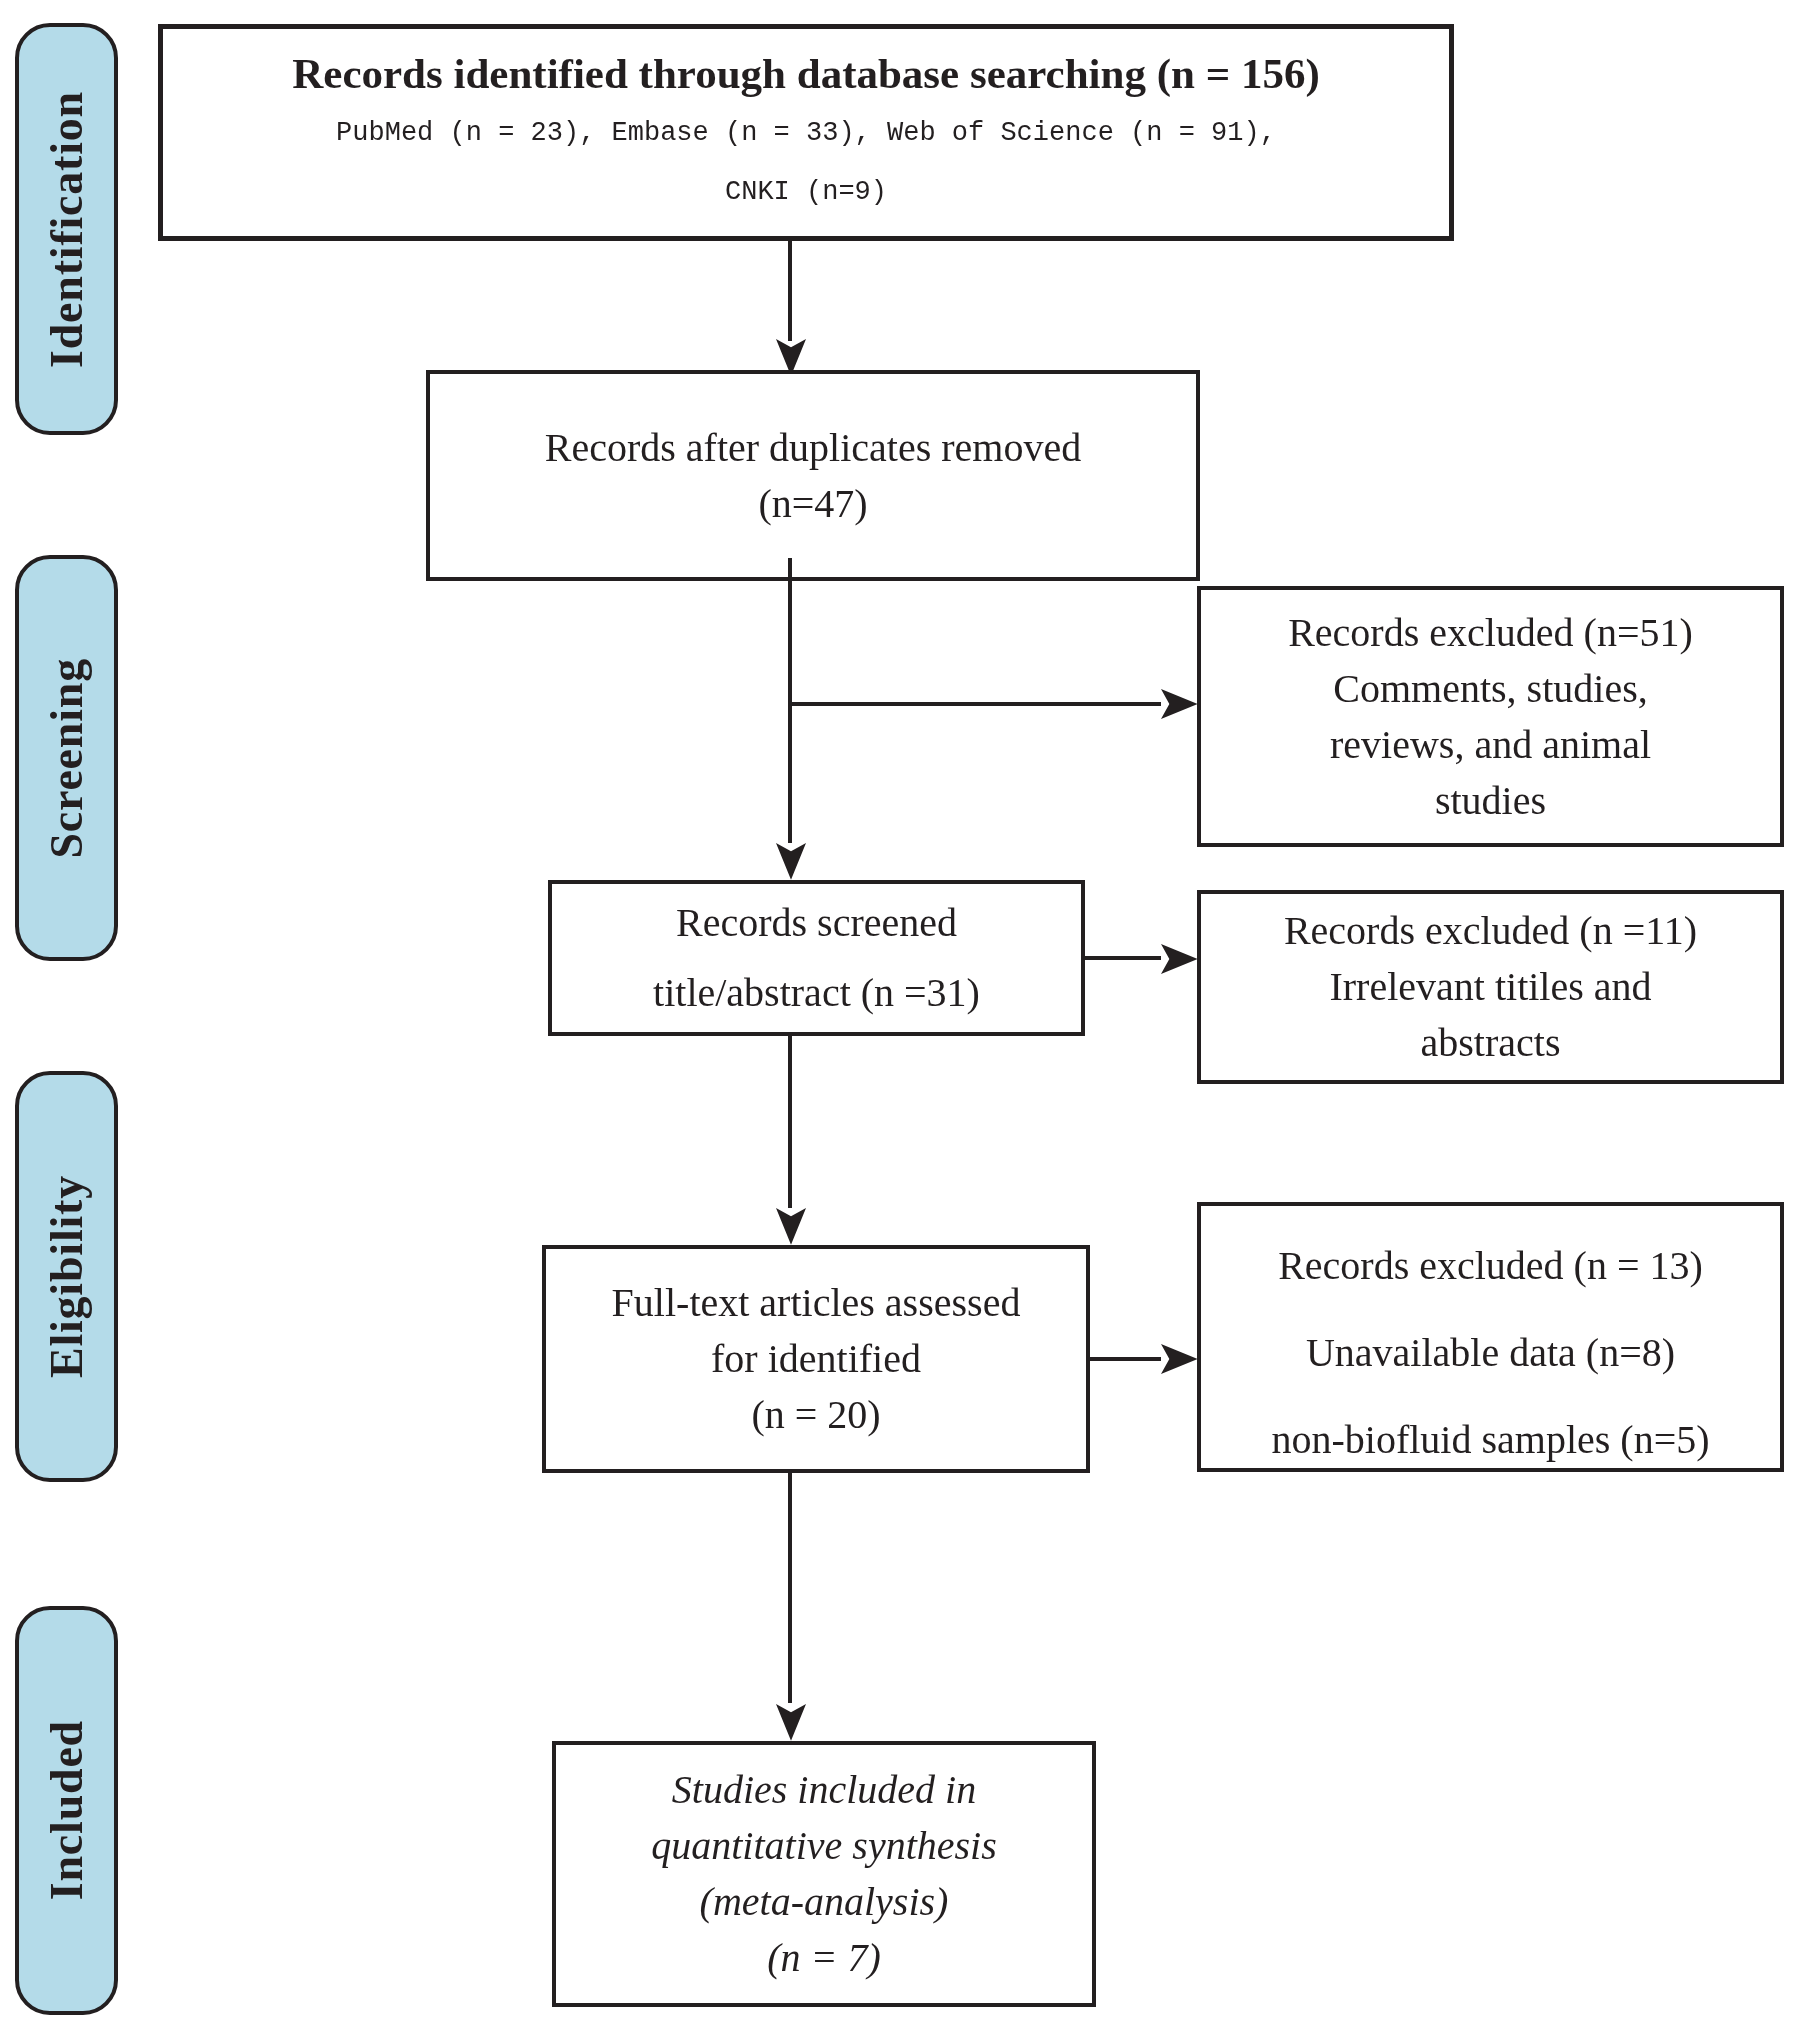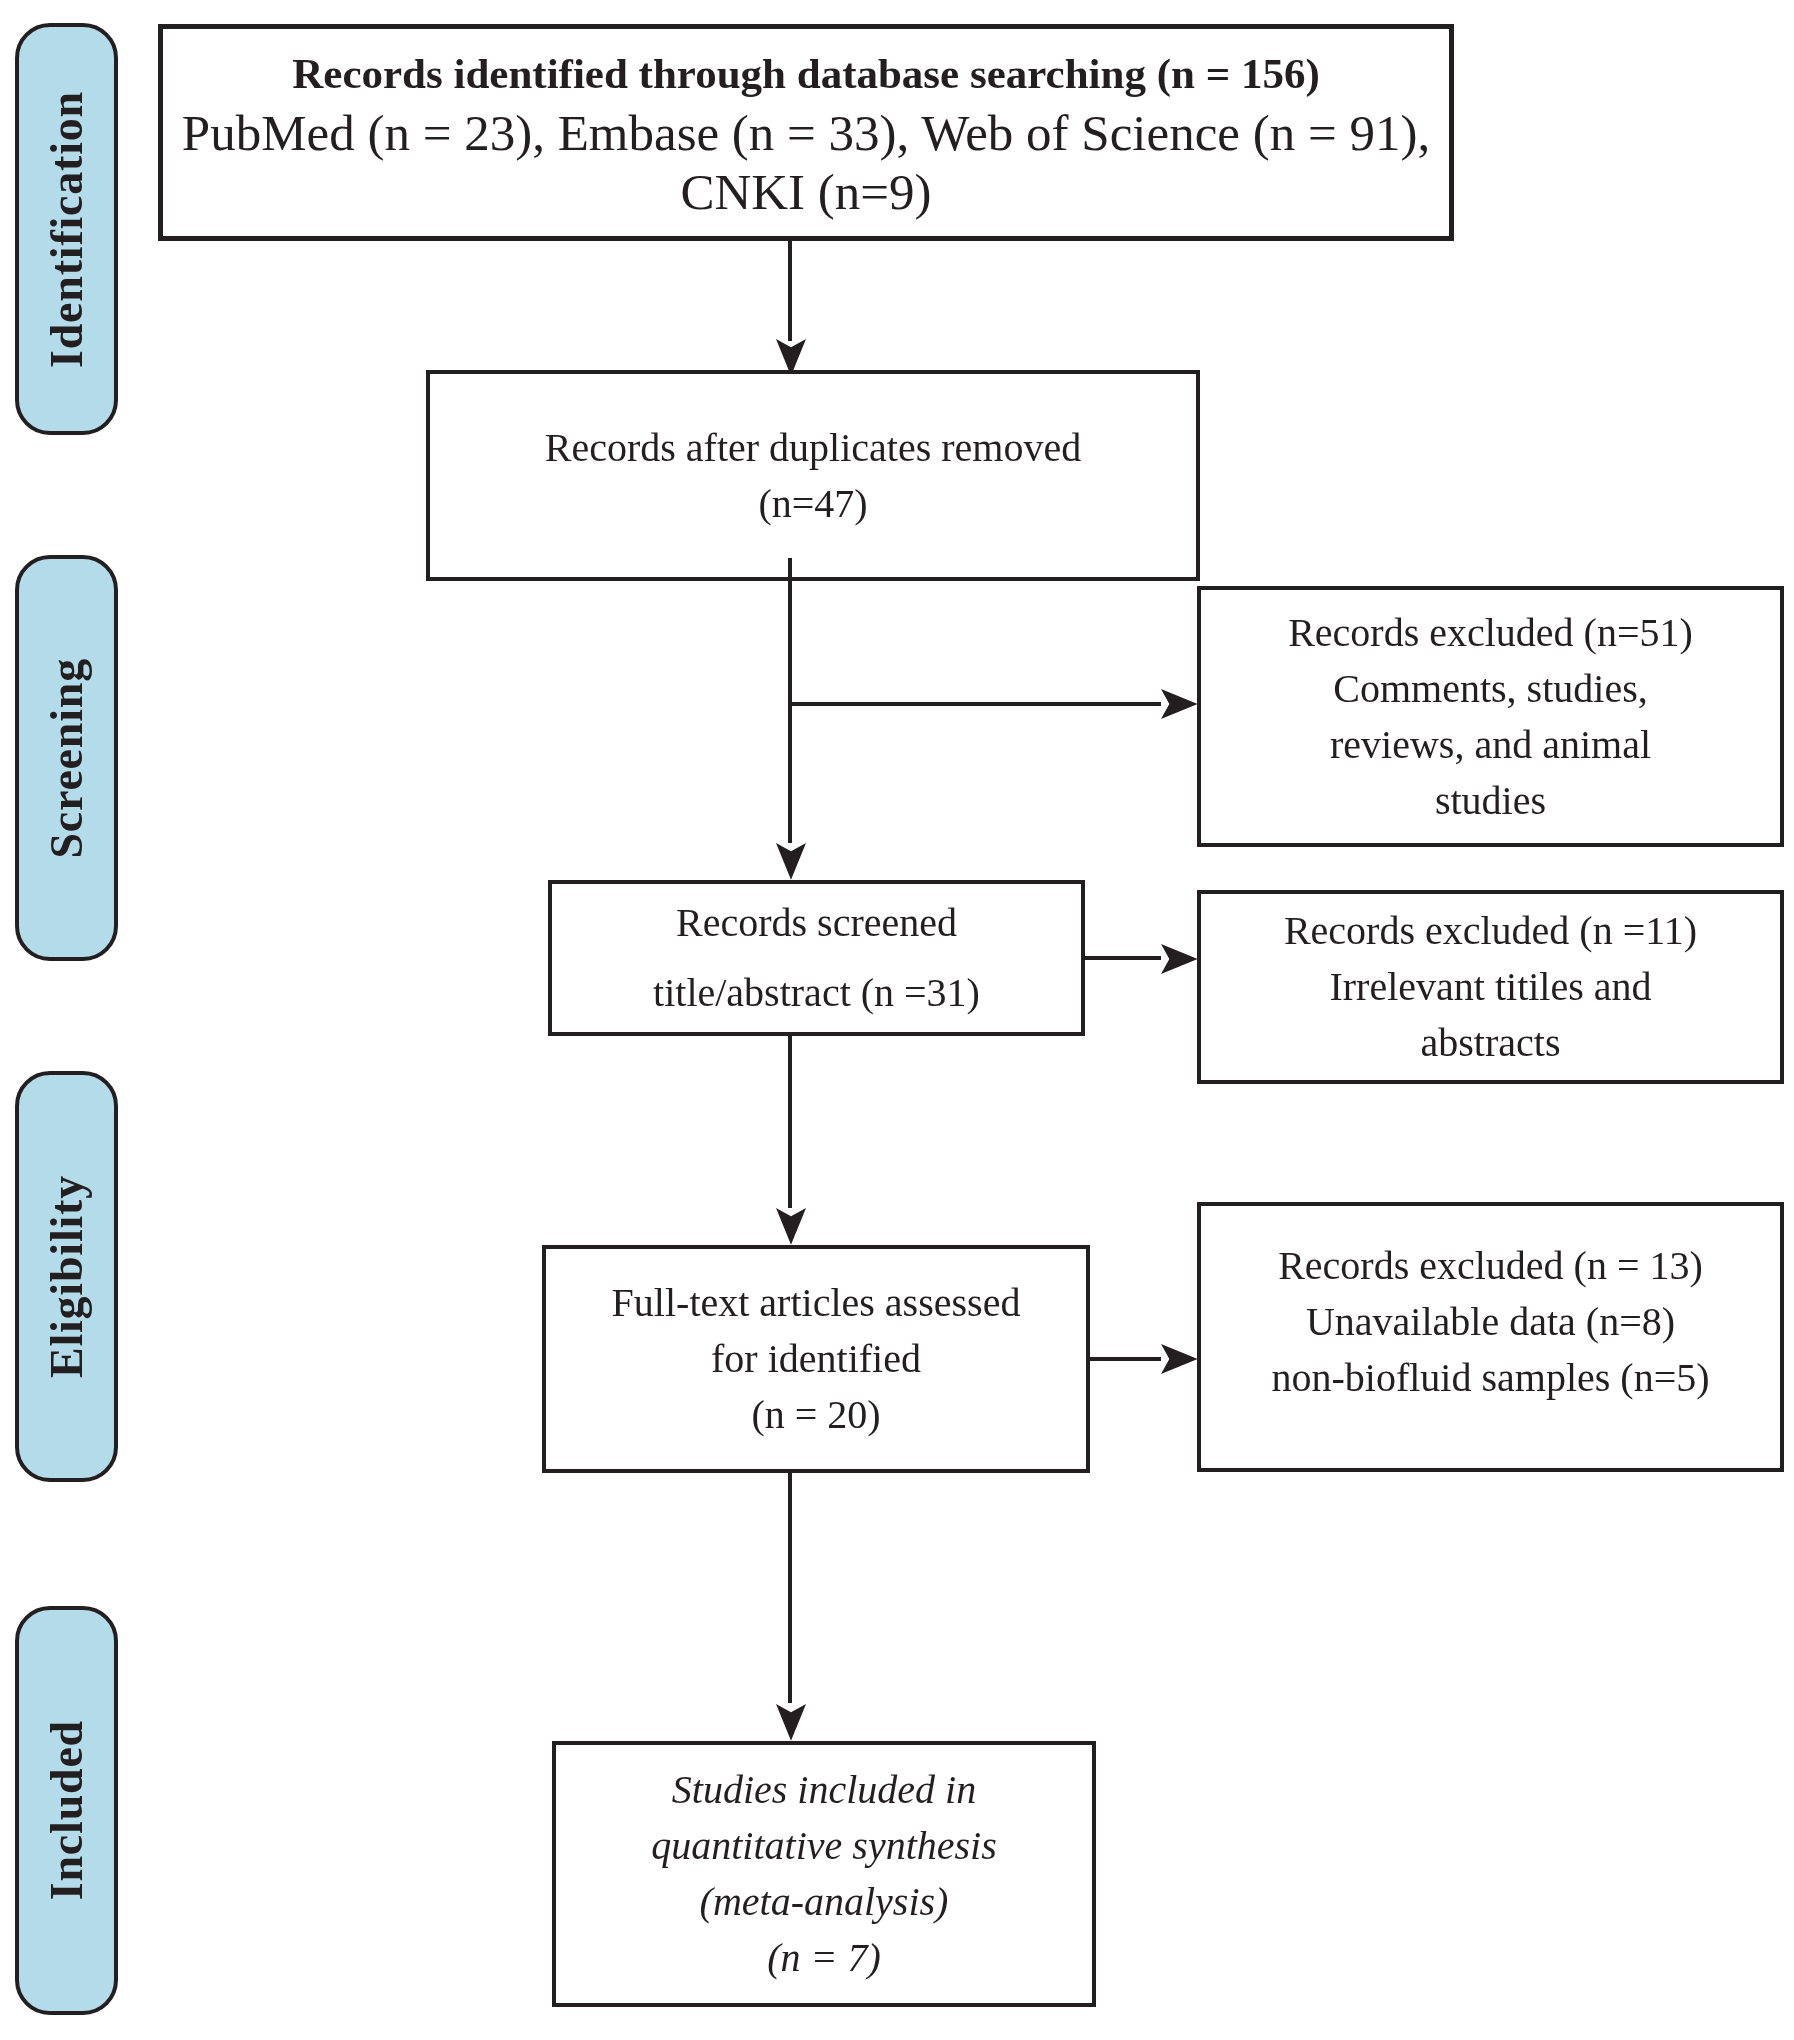--- a/index.html
+++ b/index.html
@@ -24,24 +24,24 @@
     white-space:nowrap;
   }
   
   .fbox{
     position:absolute;background:#ffffff;
     border:4.2px solid #231f20;box-sizing:border-box;
     display:flex;flex-direction:column;justify-content:center;align-items:center;
     text-align:center;font-size:40px;line-height:56px;
   }
   .fbox.thick{border-width:5px;}
-  .fbox.top-align{justify-content:flex-start;padding-top:32px;}
+  .fbox.top-align{justify-content:space-between;padding-top:32px;}
   .fbox .bline{font-weight:bold;font-size:43px;line-height:61px;}
   .fbox .line{font-size:40px;line-height:56px;}
-  #box-identified .line{font-size:51px;line-height:59px;}
+  #box-identified .line{font-size:27px;line-height:59px;font-family:Liberation Mono, monospace;}
   
   .cline{position:absolute;background:#231f20;}
   .ahead{position:absolute;width:30px;height:39px;}
   .ahead svg,.ahead-r svg{display:block;}
   .ahead-r{position:absolute;width:39px;height:30px;}
 </style>
 </head>
 <body>
 
 <div id="canvas">

